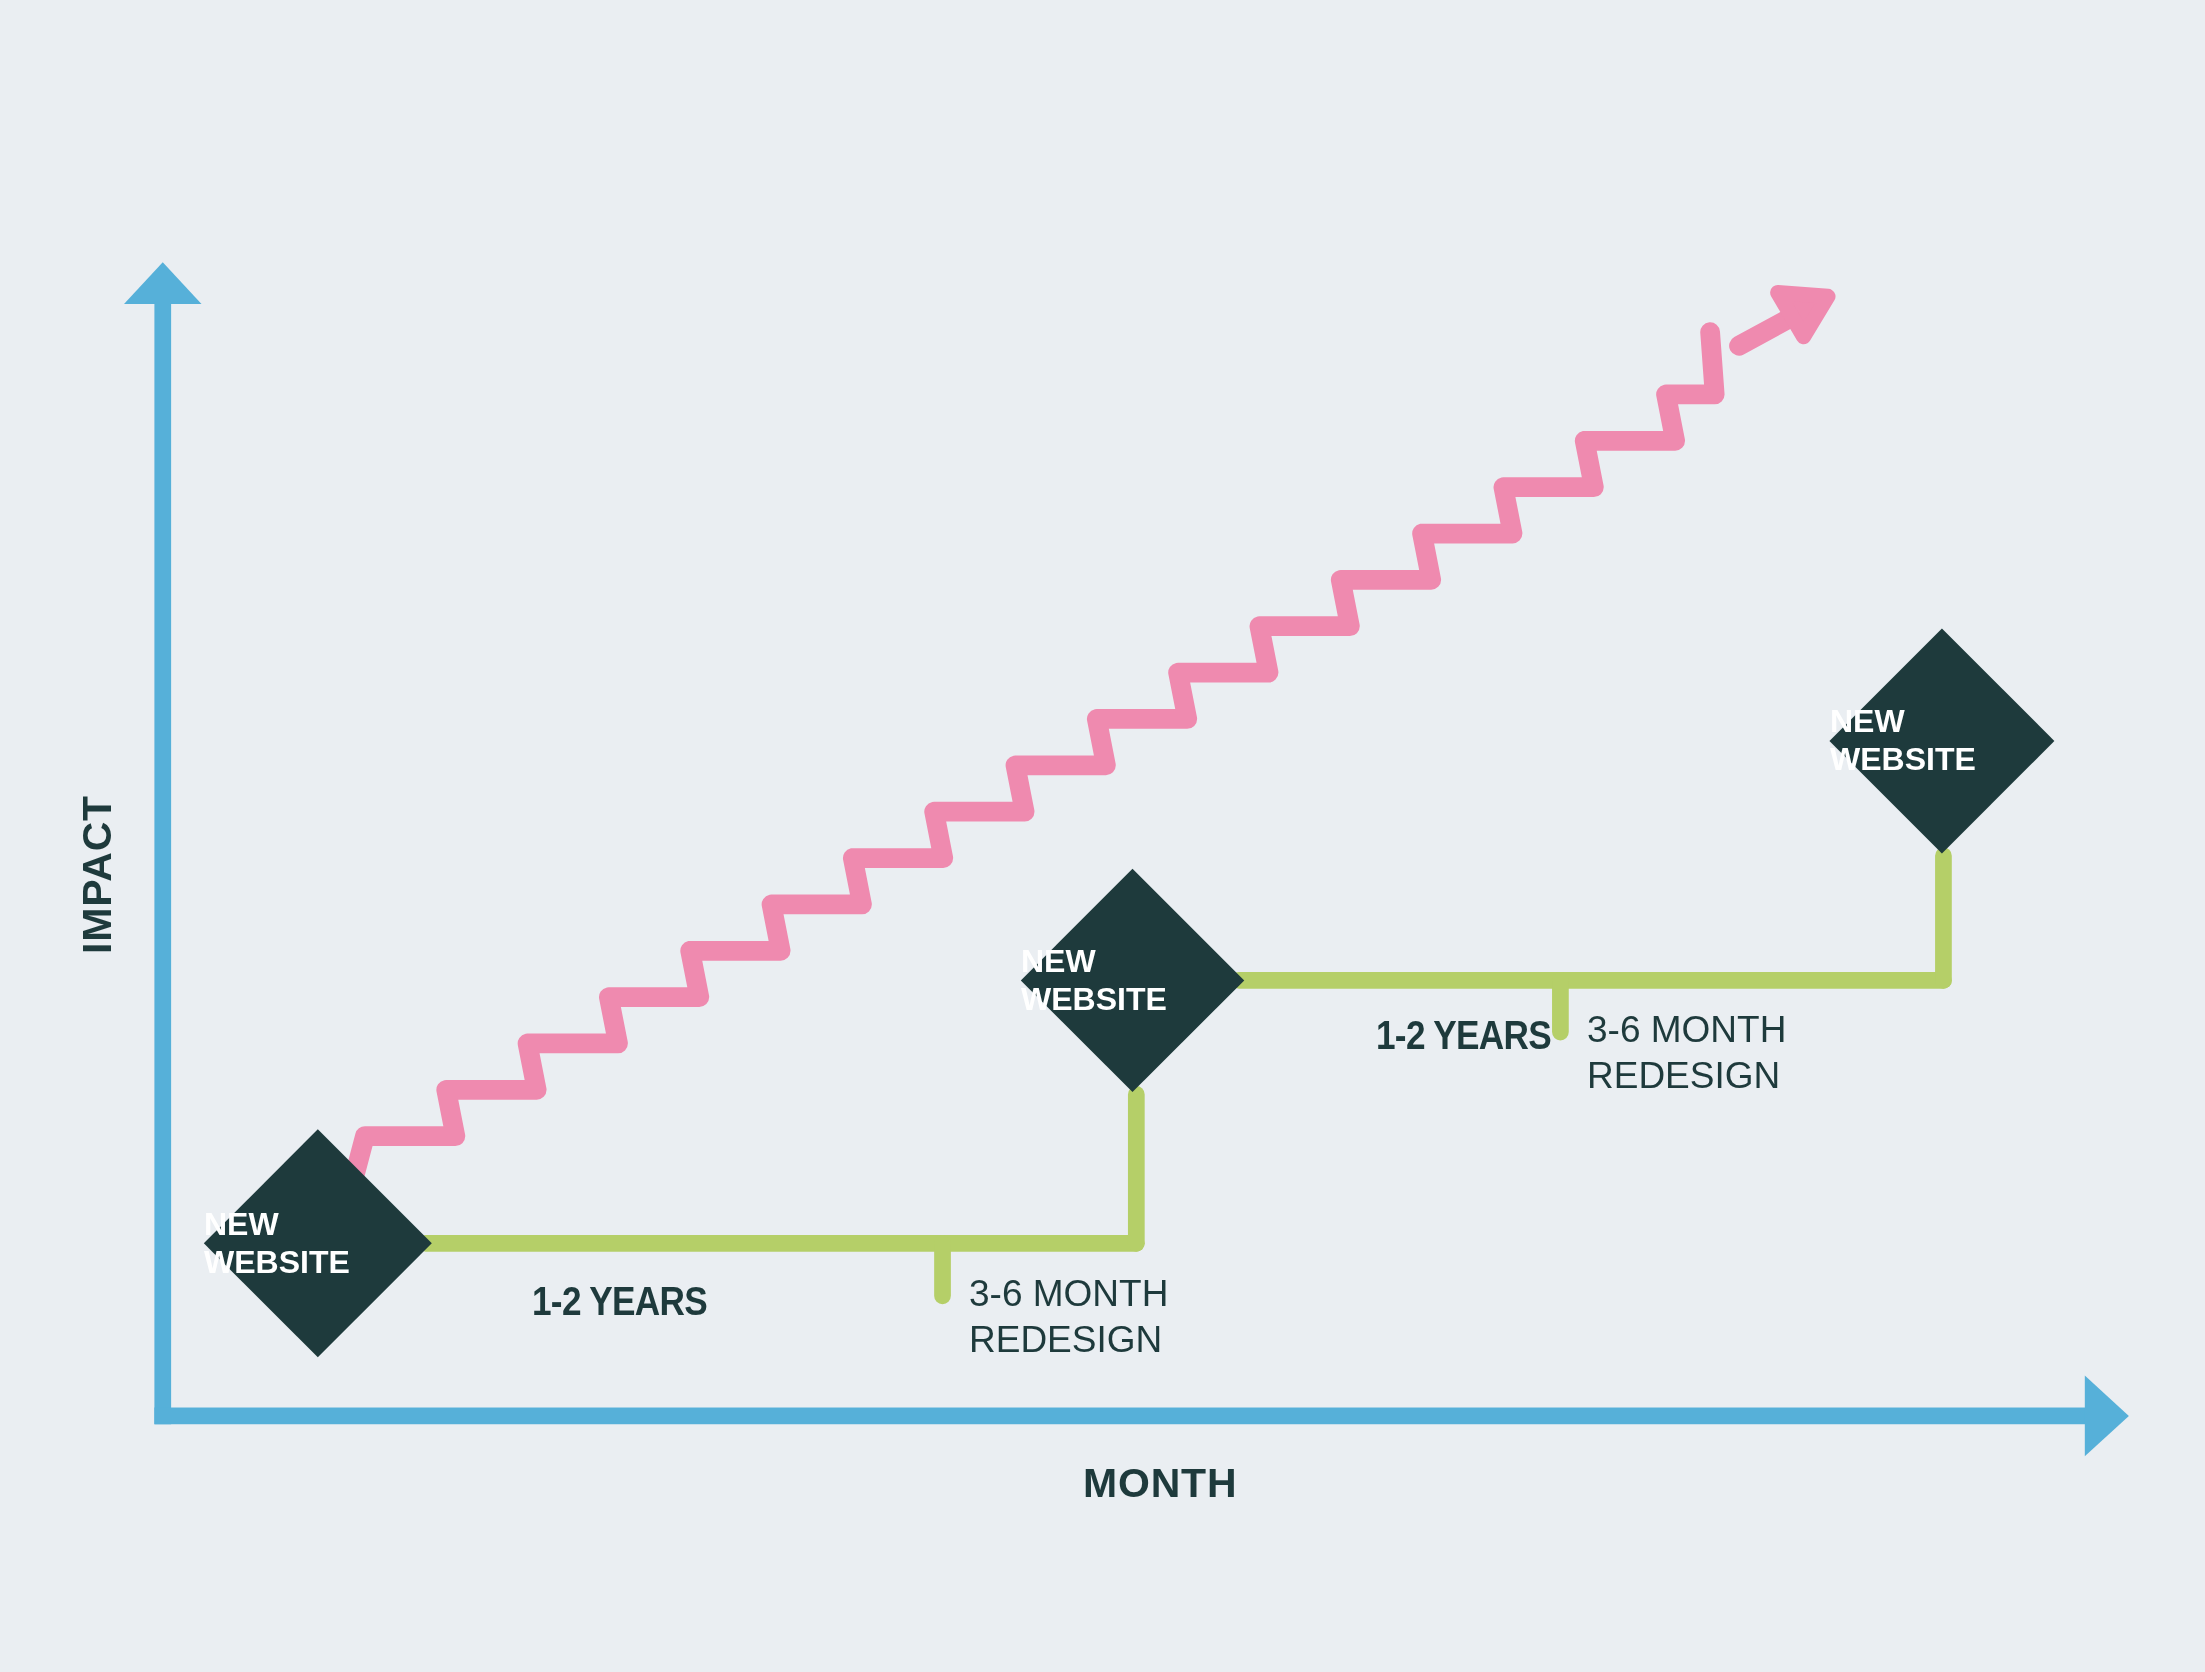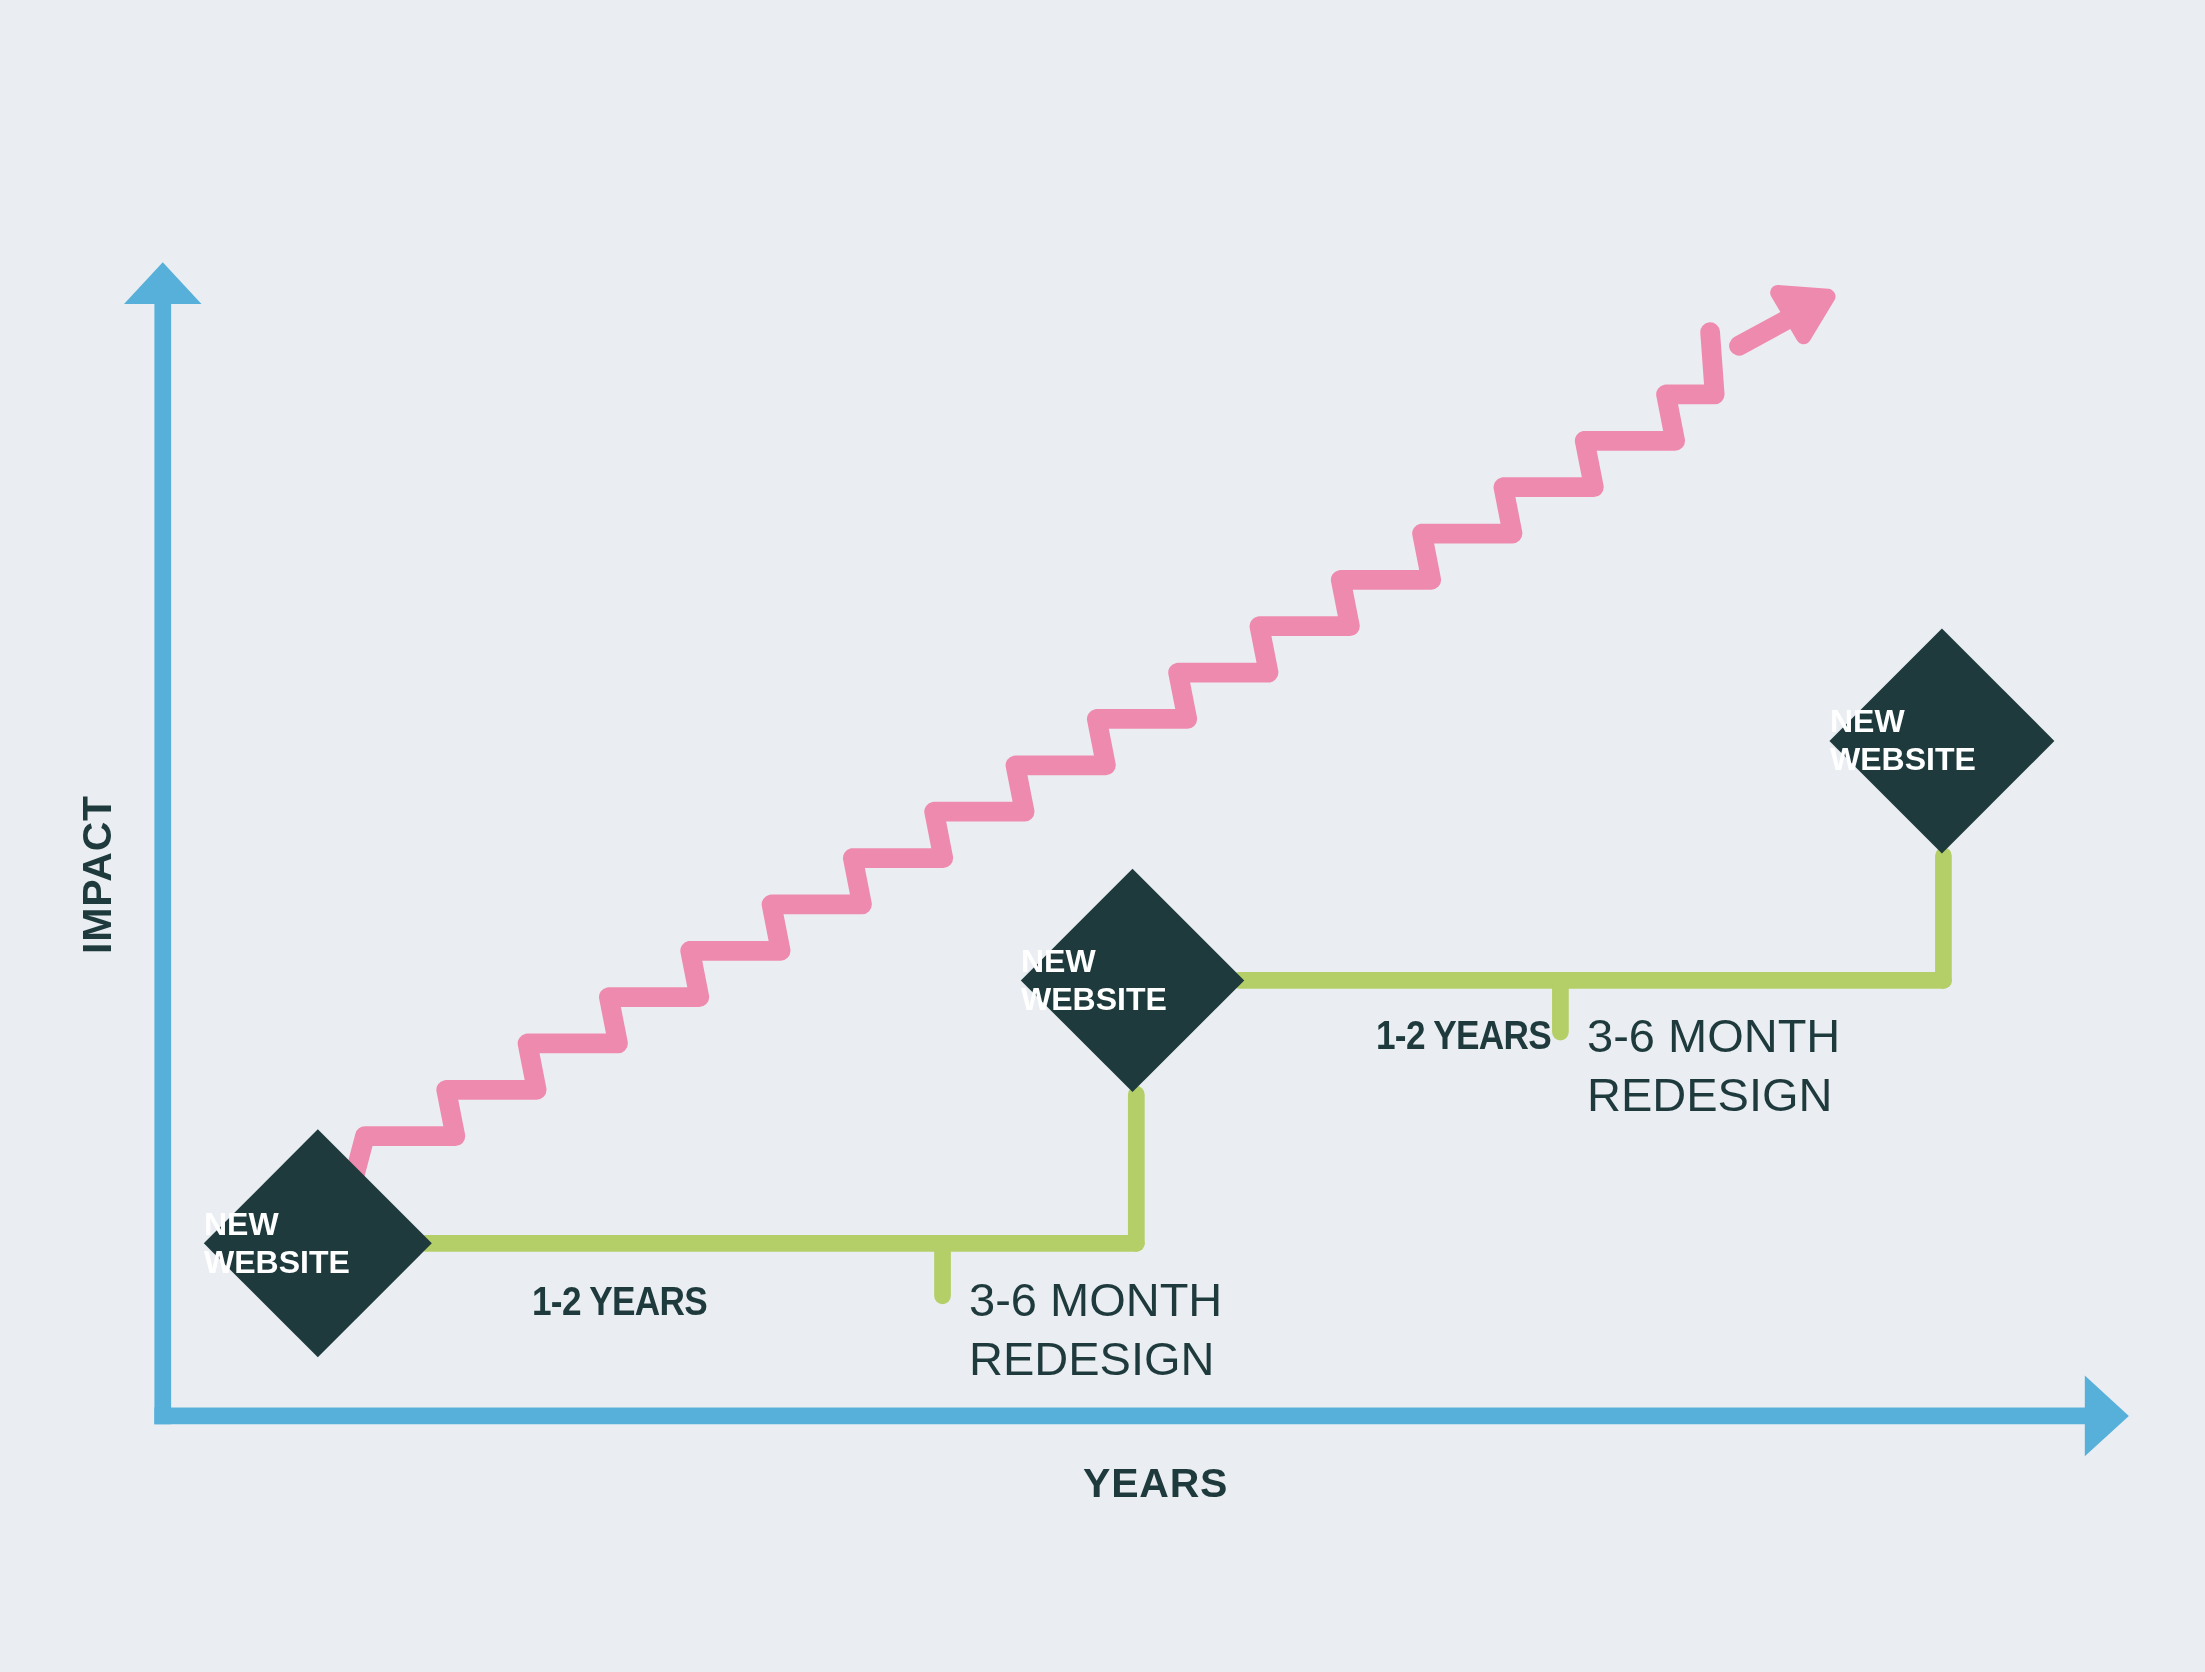--- a/index.html
+++ b/index.html
@@ -64,21 +64,21 @@
     font-family: "Liberation Sans", sans-serif;
     white-space: nowrap;
   }
   .years-label {
     font-size: 40px;
     letter-spacing: -0.8px;
     transform: scaleX(0.88);
     transform-origin: left center;
   }
   .redesign-label {
-    font-size: 47px;
+    font-size: 37px;
     line-height: 1.25;
     font-weight: normal;
     letter-spacing: 0px;
   }
 </style>
 </head>
 <body>
 
 <div id="canvas">
 
@@ -138,21 +138,21 @@
     </g>
 
     <g>
       <polygon points="418,1486 568,1636 418,1786 268,1636" fill="#1e3a3c"></polygon>
       <polygon points="1490,1143 1637,1290 1490,1437 1343,1290" fill="#1e3a3c"></polygon>
       <polygon points="2555,827 2703,975 2555,1123 2407,975" fill="#1e3a3c"></polygon>
     </g>
   </svg>
 
   <div class="axis-label" id="impact-label">IMPACT</div>
-  <div class="axis-label" id="time-label">YEARS</div>
+  <div class="axis-label" id="time-label">MONTH</div>
 
   <div class="node-label" style="left:204px; top:1206px; width:228px; font-size:32px;">
     <div>NEW</div>
     <div>WEBSITE</div>
   </div>
 
   <div class="node-label" style="left:1021px; top:943px; width:223px; font-size:32px;">
     <div>NEW</div>
     <div>WEBSITE</div>
   </div>

